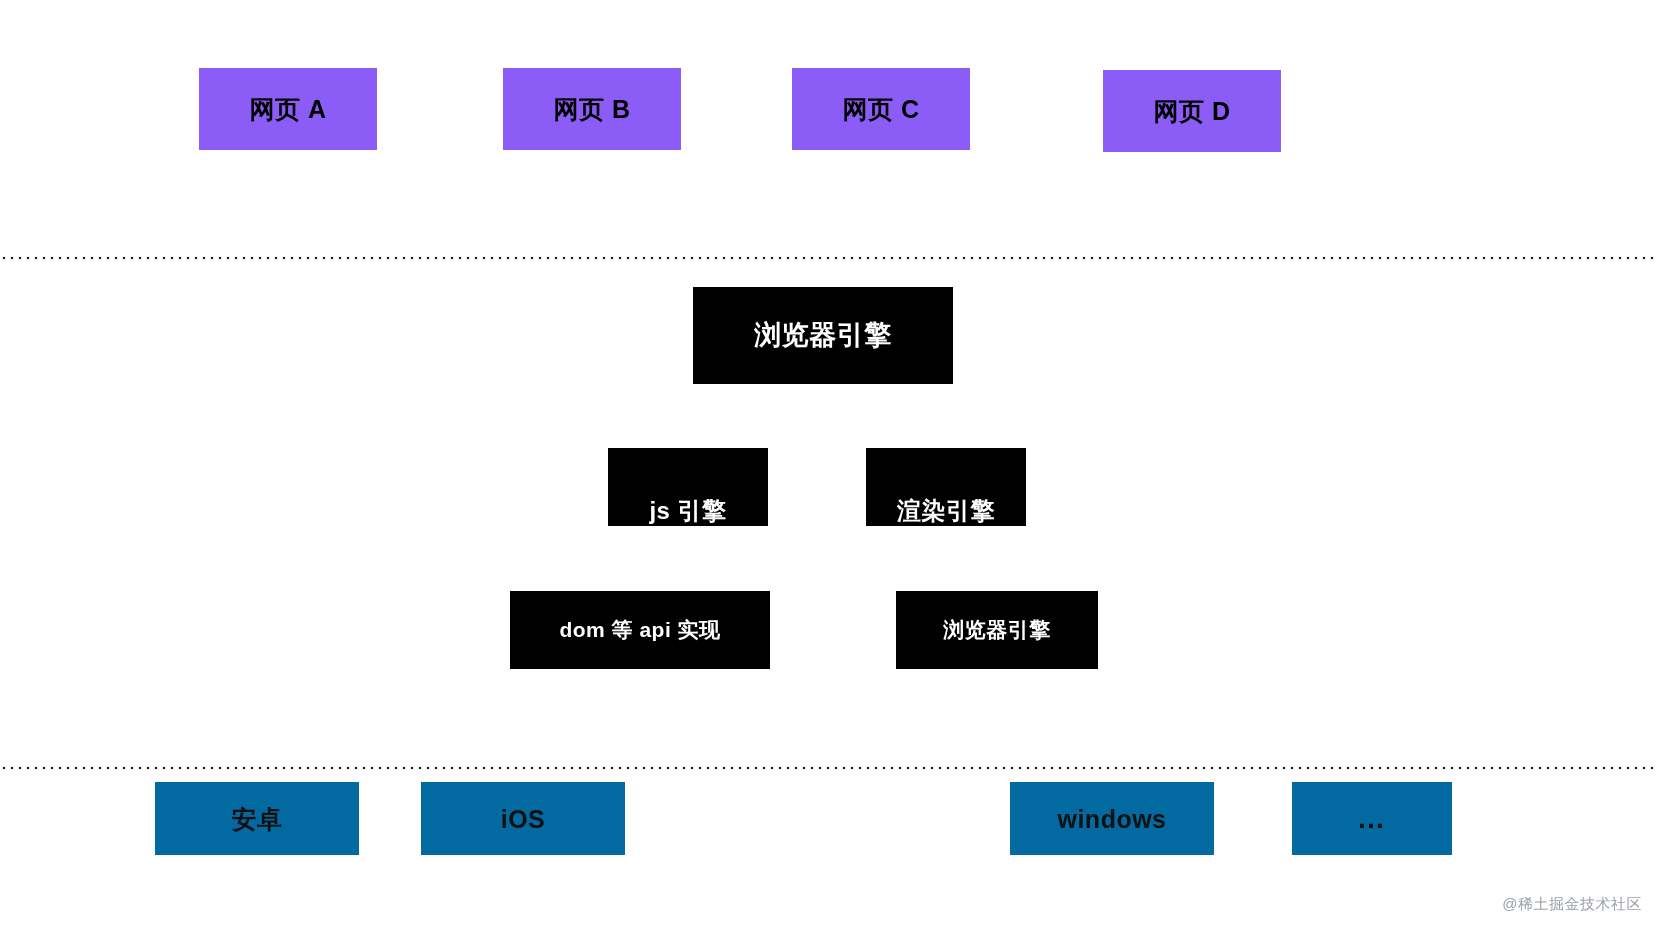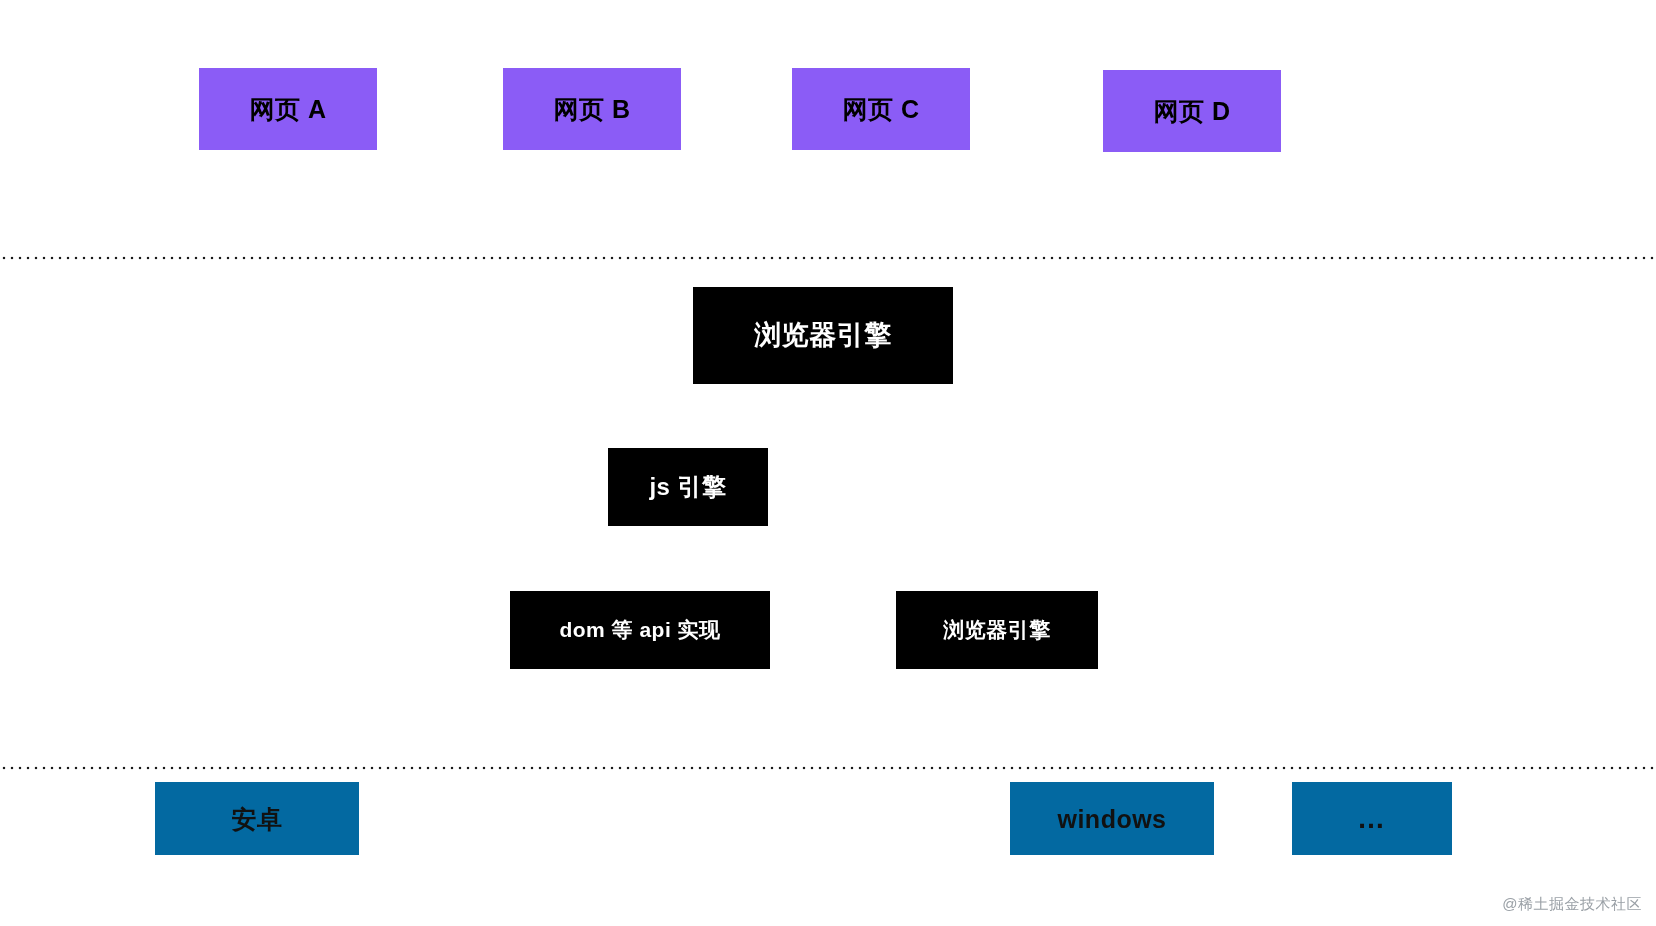--- a/index.html
+++ b/index.html
@@ -42,21 +42,21 @@
   }
 
   
   .engine-box {
     background: #000000;
     color: #ffffff;
     font-weight: 700;
     letter-spacing: 0.5px;
   }
   .engine-box.lvl1 { font-size: 27px; }
-  .engine-box.lvl2 { font-size: 24px; }
+  .engine-box.lvl2 { font-size: 24px; align-items: flex-end; }
   .engine-box.lvl3 { font-size: 21px; margin-left: 8px; }
 
   
   .os-box {
     background: #0369a1;
     color: #111111;
     font-size: 25px;
     font-weight: 700;
     letter-spacing: 0.5px;
   }
@@ -106,33 +106,39 @@
 
   <div class="divider" style="top: 256px;"></div>
 
   <div class="box engine-box lvl1" style="left: 693px; top: 287px; width: 260px; height: 97px;">
     <span>浏览器引擎</span>
   </div>
 
   <div class="box engine-box lvl2" style="left: 608px; top: 448px; width: 160px; height: 78px;">
     <span>js 引擎</span>
   </div>
+  <div class="box engine-box lvl2" style="left: 866px; top: 448px; width: 160px; height: 78px;">
+    <span>渲染引擎</span>
+  </div>
 
   <div class="box engine-box lvl3" style="left: 502px; top: 591px; width: 260px; height: 78px;">
     <span>dom 等 api 实现</span>
   </div>
   <div class="box engine-box lvl3" style="left: 888px; top: 591px; width: 202px; height: 78px;">
     <span>浏览器引擎</span>
   </div>
 
   <div class="divider" style="top: 766px;"></div>
 
   <div class="box os-box" style="left: 155px; top: 782px; width: 204px; height: 73px;">
     <span>安卓</span>
   </div>
+  <div class="box os-box" style="left: 421px; top: 782px; width: 204px; height: 73px;">
+    <span>iOS</span>
+  </div>
   <div class="box os-box" style="left: 1010px; top: 782px; width: 204px; height: 73px;">
     <span>windows</span>
   </div>
   <div class="box os-box ellipsis" style="left: 1292px; top: 782px; width: 160px; height: 73px;">
     <span>…</span>
   </div>
 
   <div class="watermark">@稀土掘金技术社区</div>
 
 </div>

